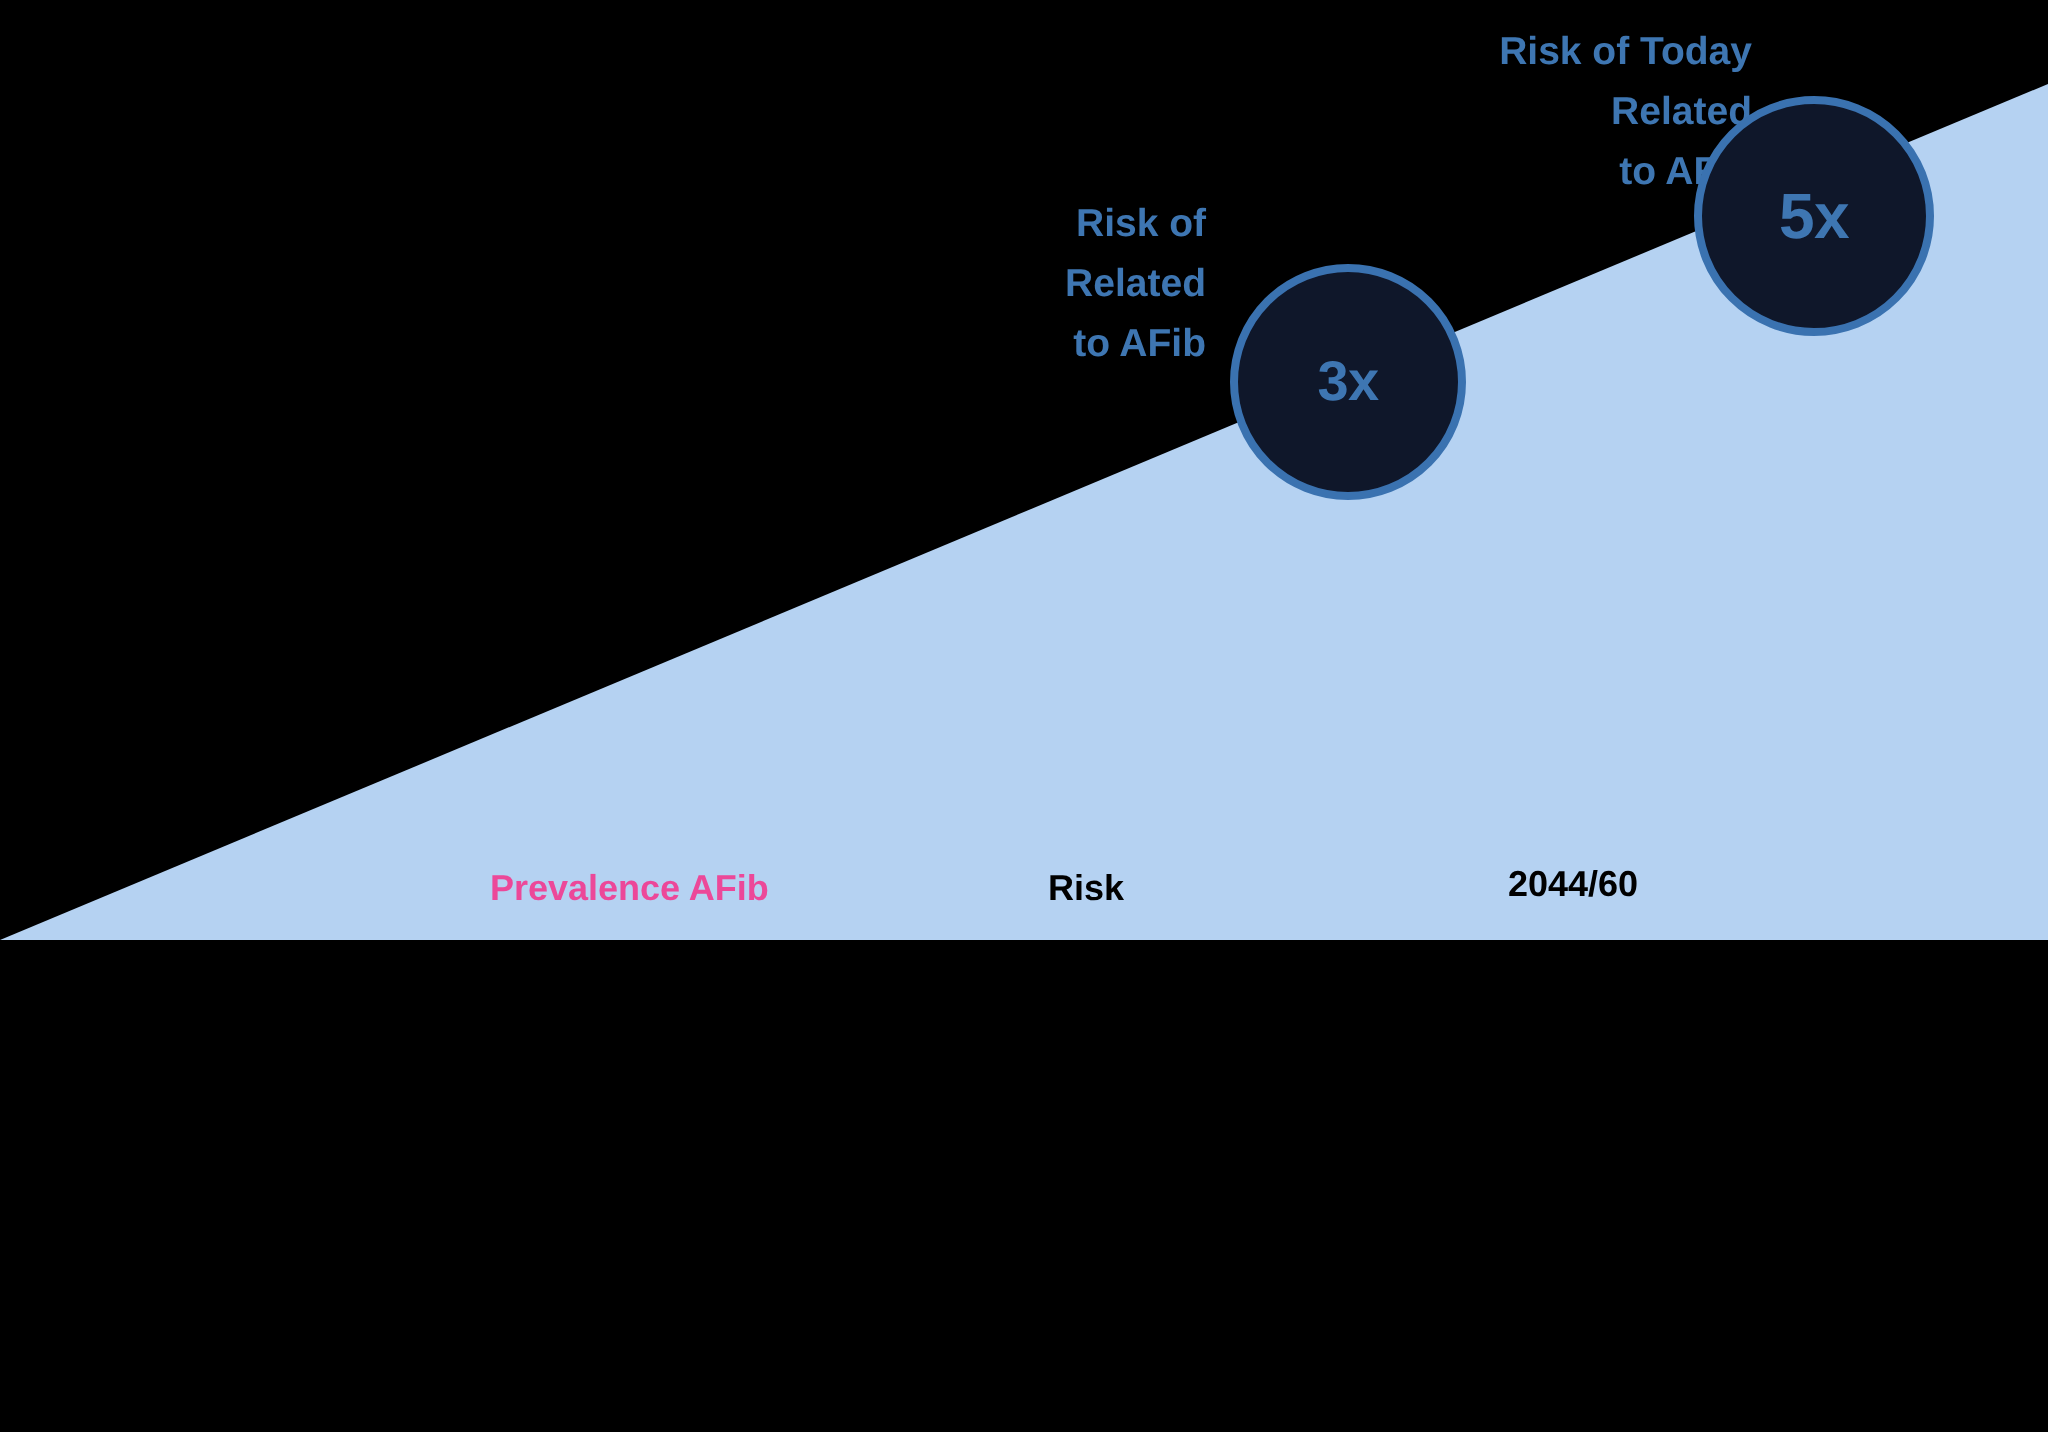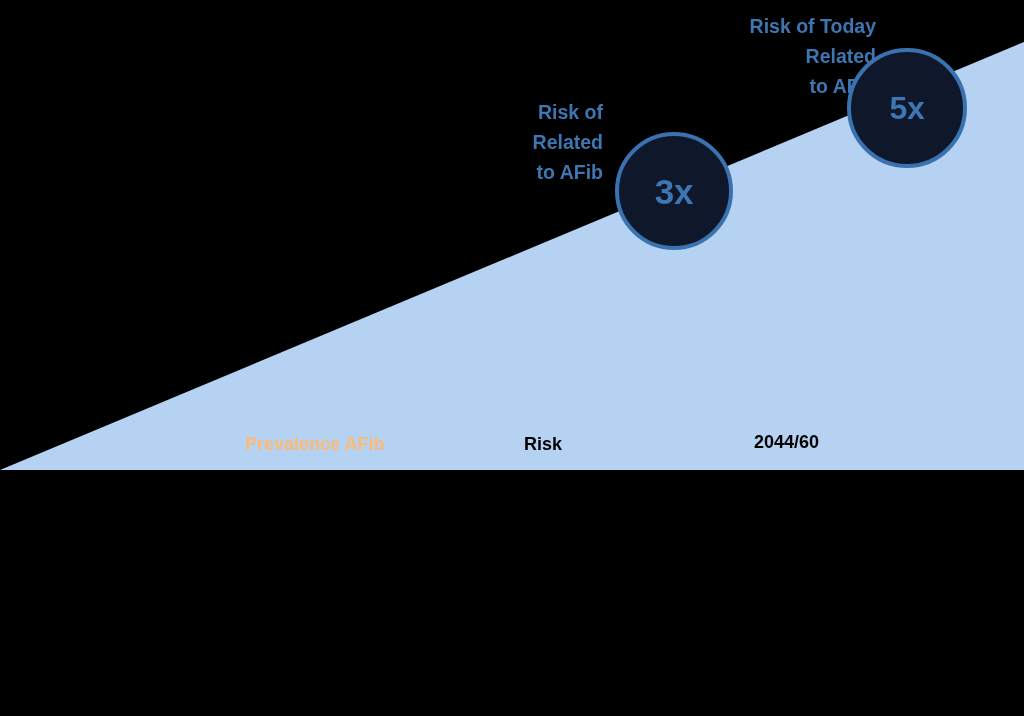--- a/index.html
+++ b/index.html
@@ -58,21 +58,21 @@
   }
   #milestone-afib .milestone-label { font-size: 30px; }
 
   #milestone-3x {
     left: 615px;
     top: 132px;
     width: 119px;
     height: 119px;
     z-index: 5;
   }
-  #milestone-3x .milestone-label { font-size: 35px; }
+  #milestone-3x .milestone-label { font-size: 28px; }
 
   #milestone-5x {
     left: 847px;
     top: 48px;
     width: 121px;
     height: 121px;
     z-index: 6;
   }
   #milestone-5x .milestone-label { font-size: 32px; }
 
@@ -136,17 +136,17 @@
     <span class="callout-line">Related</span>
     <span class="callout-line">to AFib</span>
   </div>
 
   <div id="callout-stroke" class="callout" style="color: rgb(62, 118, 178);">
     <span class="callout-line">Risk of Today</span>
     <span class="callout-line">Related</span>
     <span class="callout-line">to AFib</span>
   </div>
 
-  <div id="caption-prevalence" class="axis-caption" style="color: #fdba74;">Prevalence AFib</div>
+  <div id="caption-prevalence" class="axis-caption" style="color: #ec4899;">Prevalence AFib</div>
   <div id="caption-today" class="axis-caption" style="color: rgb(0, 0, 0);">Risk</div>
   <div id="caption-year" class="axis-caption" style="color: rgb(0, 0, 0);">2044/60</div>
 
 </div>
 
 </body></html>

